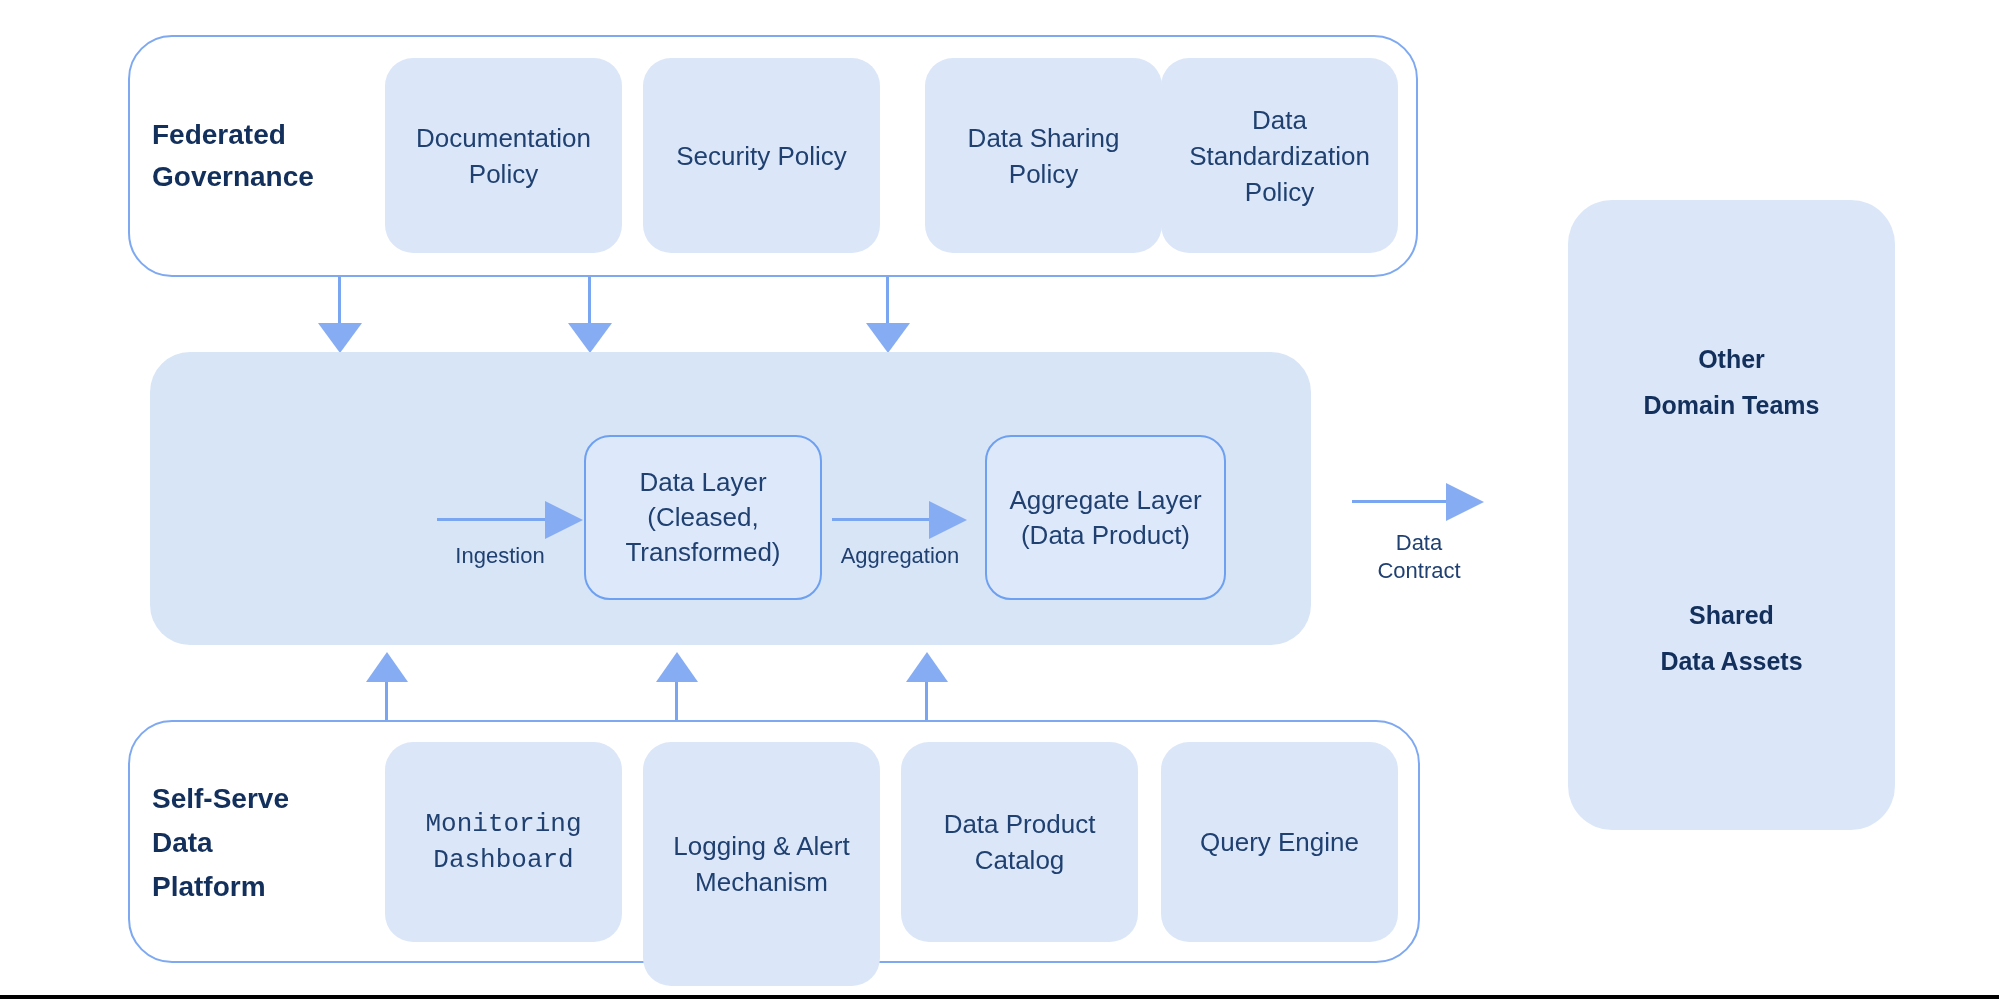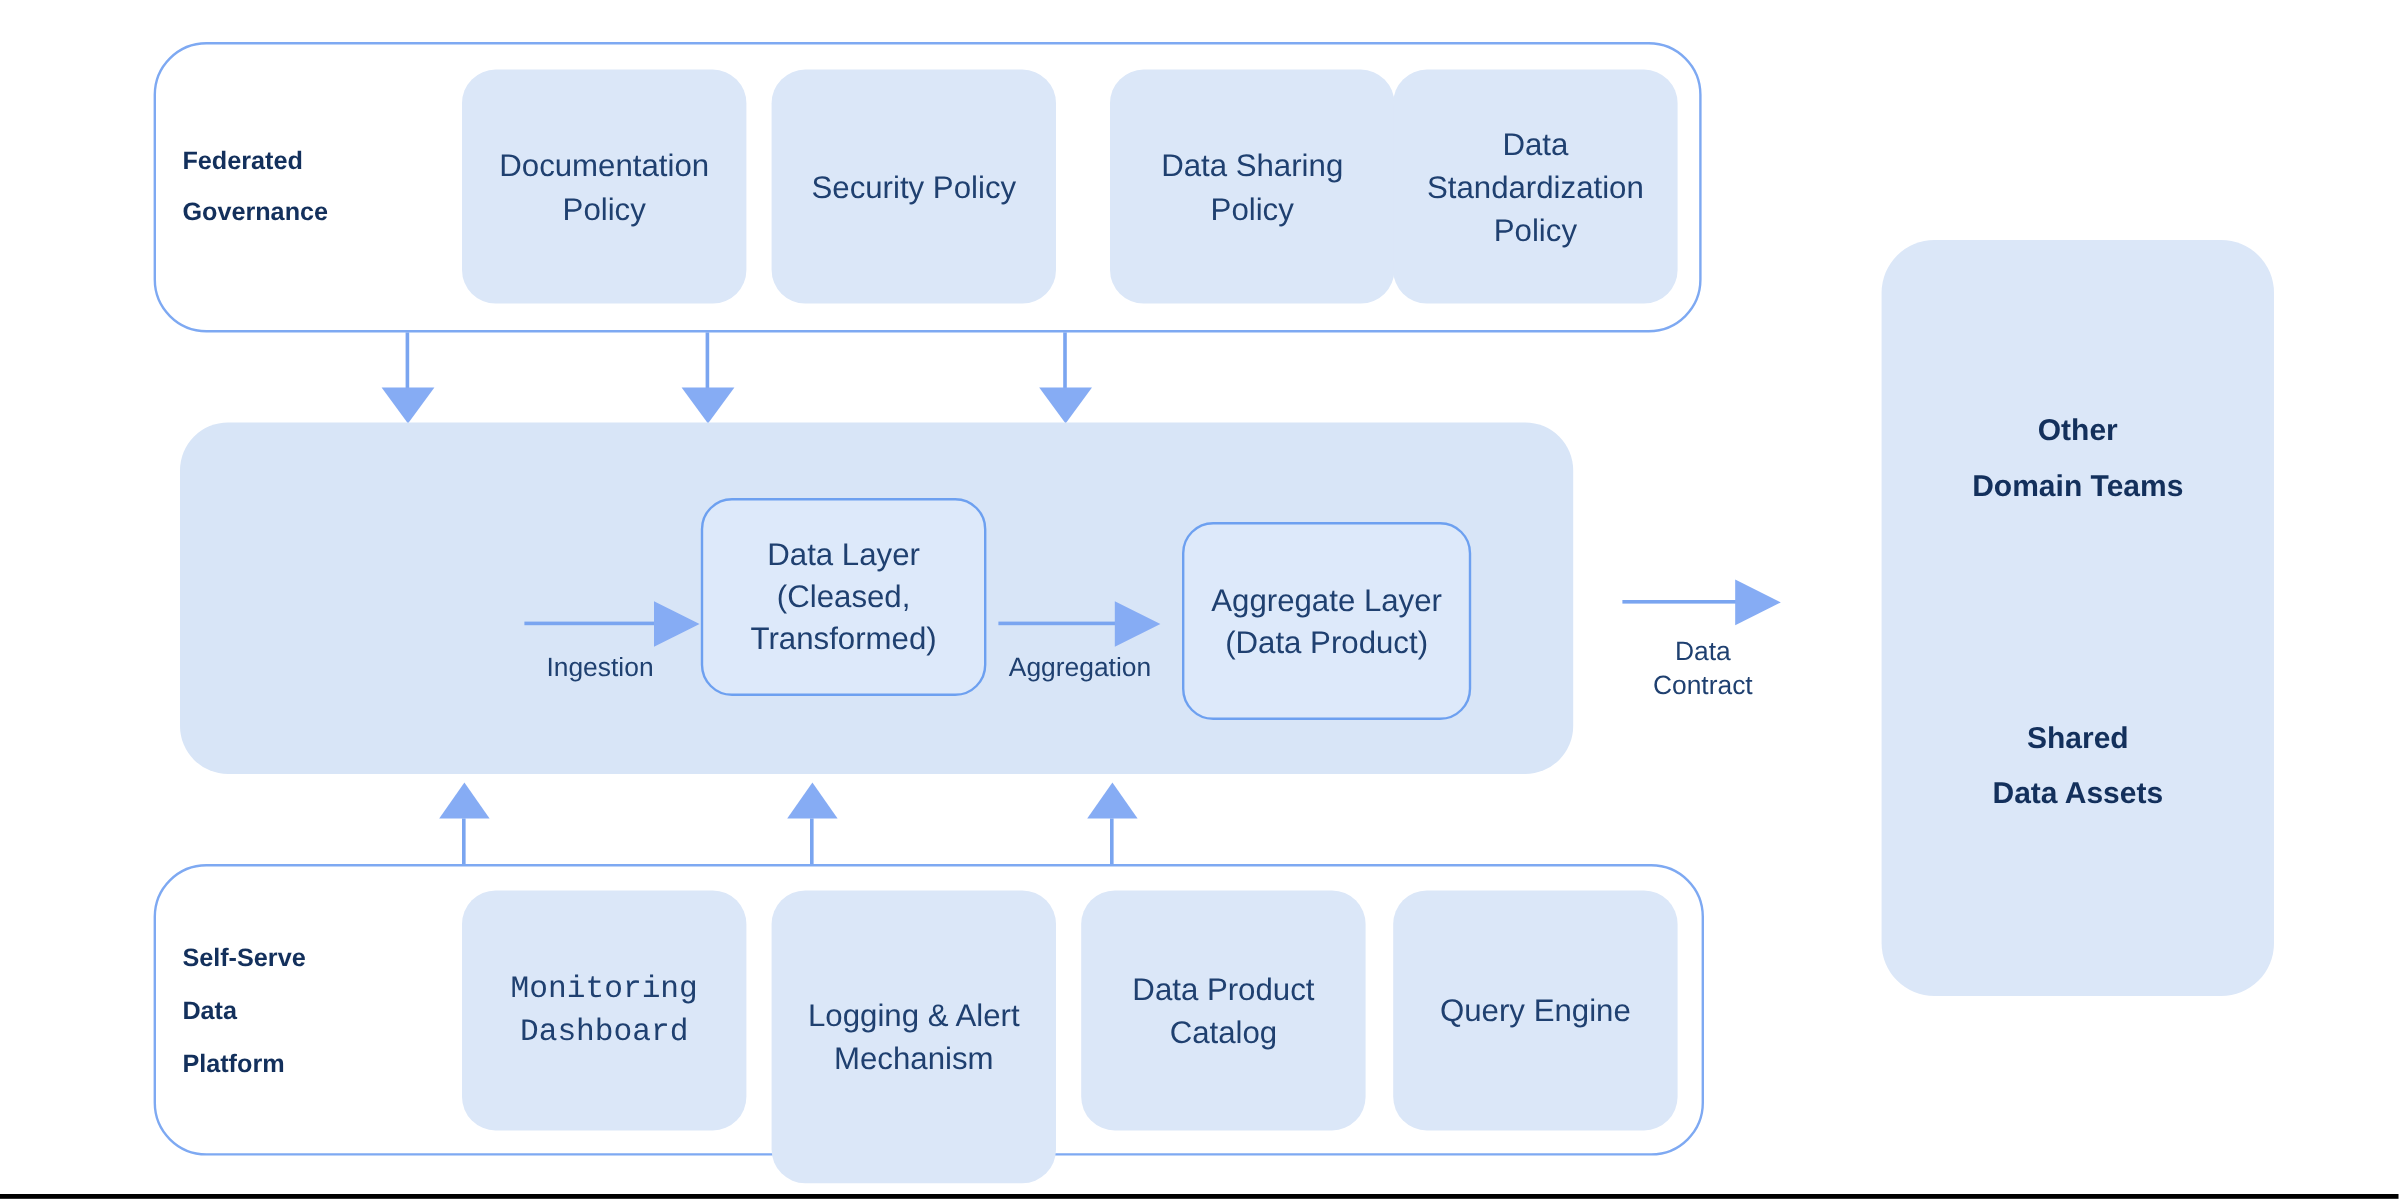--- a/index.html
+++ b/index.html
@@ -12,21 +12,21 @@
   .outline-panel{background:#ffffff;border:2px solid #7ea9f2;border-radius:44px;}
   
   .fill-panel{background:#d8e5f7;border-radius:40px;}
   .fill-panel-right{background:#dbe7f8;border-radius:44px;}
   
   .chip{background:#dbe7f8;border-radius:28px;display:flex;align-items:center;justify-content:center;text-align:center;padding:0 18px;}
   .chip-label{font-size:26px;line-height:36px;color:#1f4070;font-weight:500;}
   
   .node{background:#dde9fa;border:2px solid #6da0f0;border-radius:26px;display:flex;flex-direction:column;align-items:center;justify-content:center;text-align:center;}
   .node div{font-size:26px;line-height:35px;color:#1f4070;font-weight:500;}
-  .sec-title{font-size:21px;line-height:42px;font-weight:700;color:#13305c;}
+  .sec-title{font-size:28px;line-height:42px;font-weight:700;color:#13305c;}
   .big-title{font-size:25px;line-height:46px;font-weight:700;color:#13305c;text-align:center;}
   .flow-label{font-size:22px;line-height:28px;color:#1f4070;text-align:center;font-weight:500;}
   
   .vline{width:3px;background:#7aa5f0;}
   .hline{height:3px;background:#7aa5f0;}
   .tri-down{width:0;height:0;border-left:22px solid transparent;border-right:22px solid transparent;border-top:30px solid #86acf4;}
   .tri-up{width:0;height:0;border-left:21px solid transparent;border-right:21px solid transparent;border-bottom:30px solid #86acf4;}
   .tri-right{width:0;height:0;border-top:19px solid transparent;border-bottom:19px solid transparent;border-left:38px solid #86acf4;}
   .bottom-rule{background:#000000;}
 </style>
@@ -59,21 +59,21 @@
   <div class="abs tri-down" style="left:318px;top:323px;"></div>
   <div class="abs vline" style="left:588px;top:277px;height:48px;"></div>
   <div class="abs tri-down" style="left:568px;top:323px;"></div>
   <div class="abs vline" style="left:886px;top:277px;height:48px;"></div>
   <div class="abs tri-down" style="left:866px;top:323px;"></div>
 
   <div class="abs fill-panel" style="left:150px;top:352px;width:1161px;height:293px;"></div>
 
 
 
-  <div class="abs node" style="left:584px;top:415px;width:238px;height:165px;">
+  <div class="abs node" style="left:584px;top:435px;width:238px;height:165px;">
     <div>Data Layer</div>
     <div>(Cleased,</div>
     <div>Transformed)</div>
   </div>
 
   <div class="abs node" style="left:985px;top:435px;width:241px;height:165px;">
     <div>Aggregate Layer</div>
     <div>(Data Product)</div>
   </div>
 

